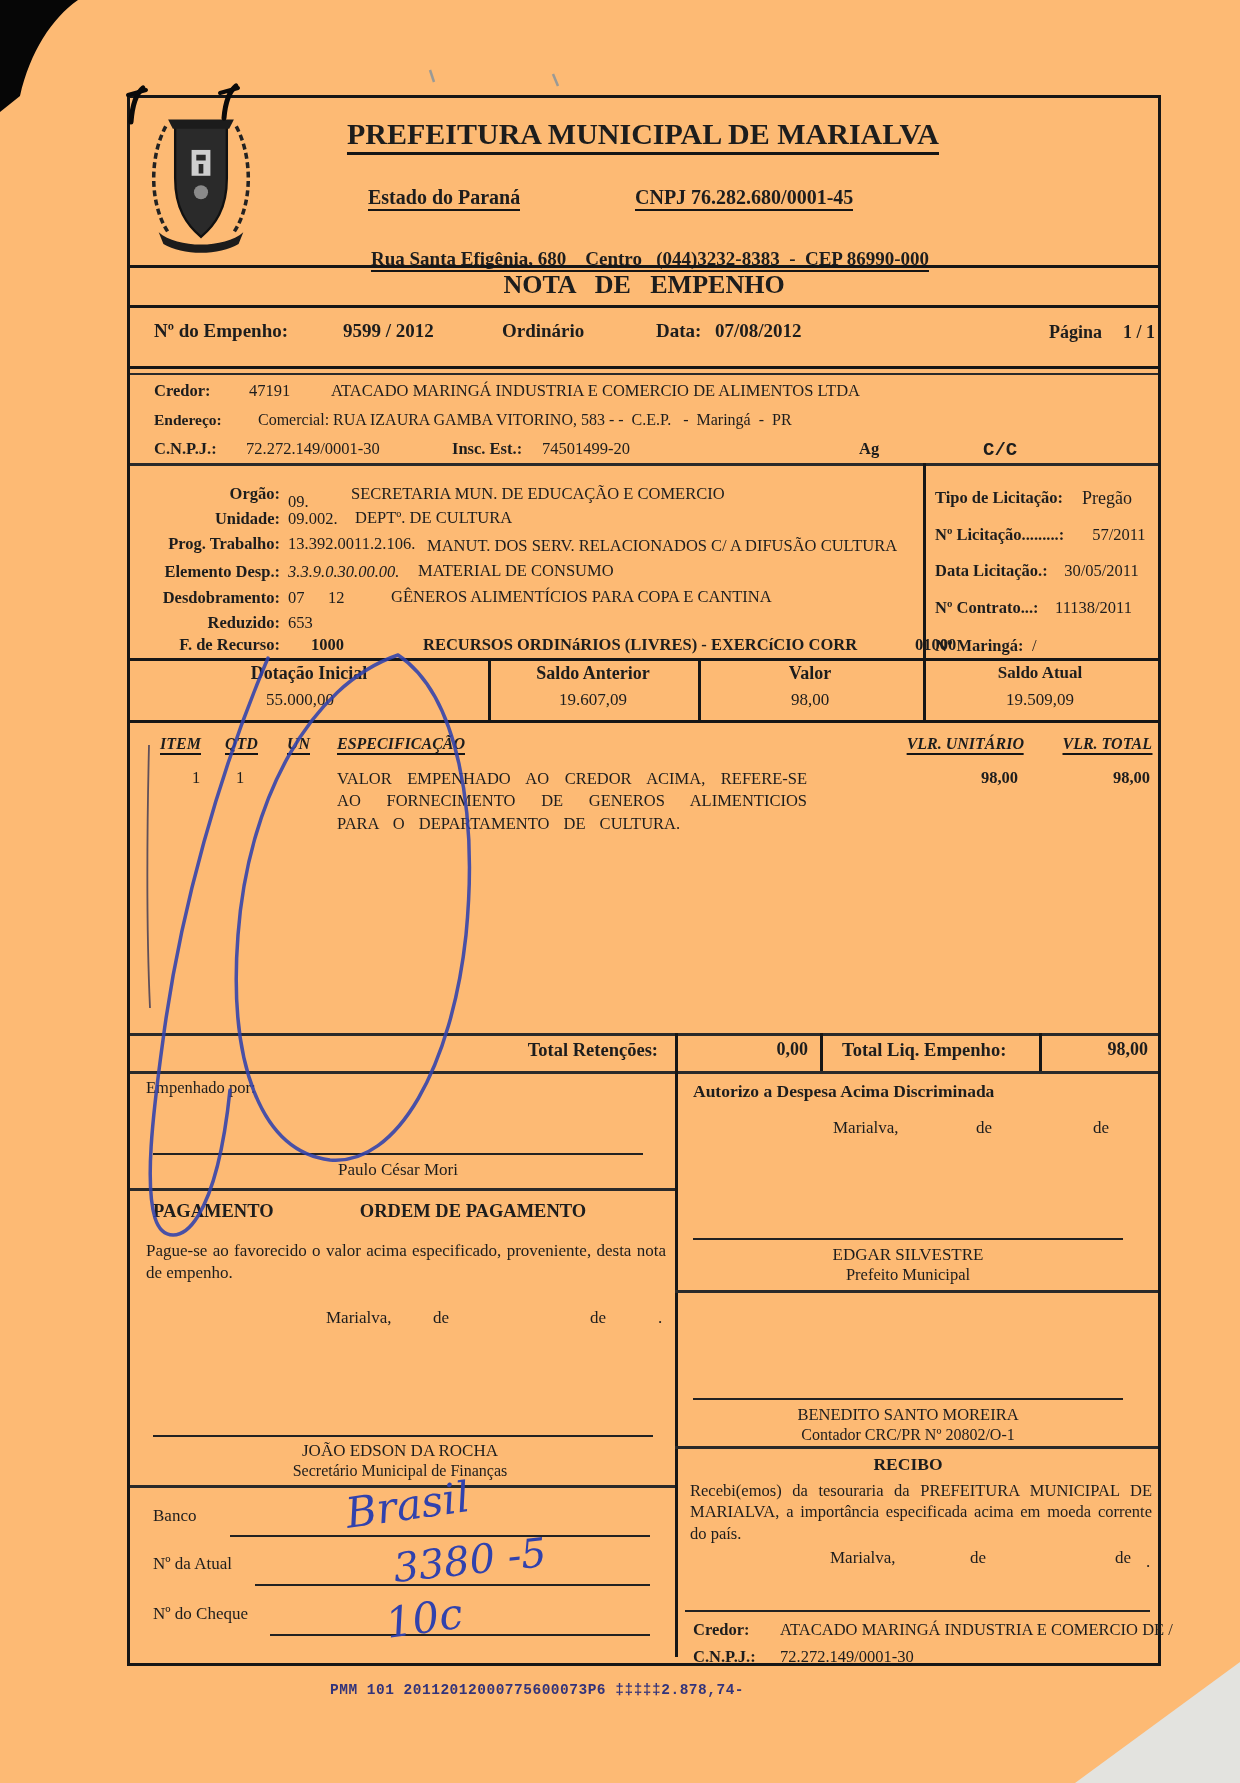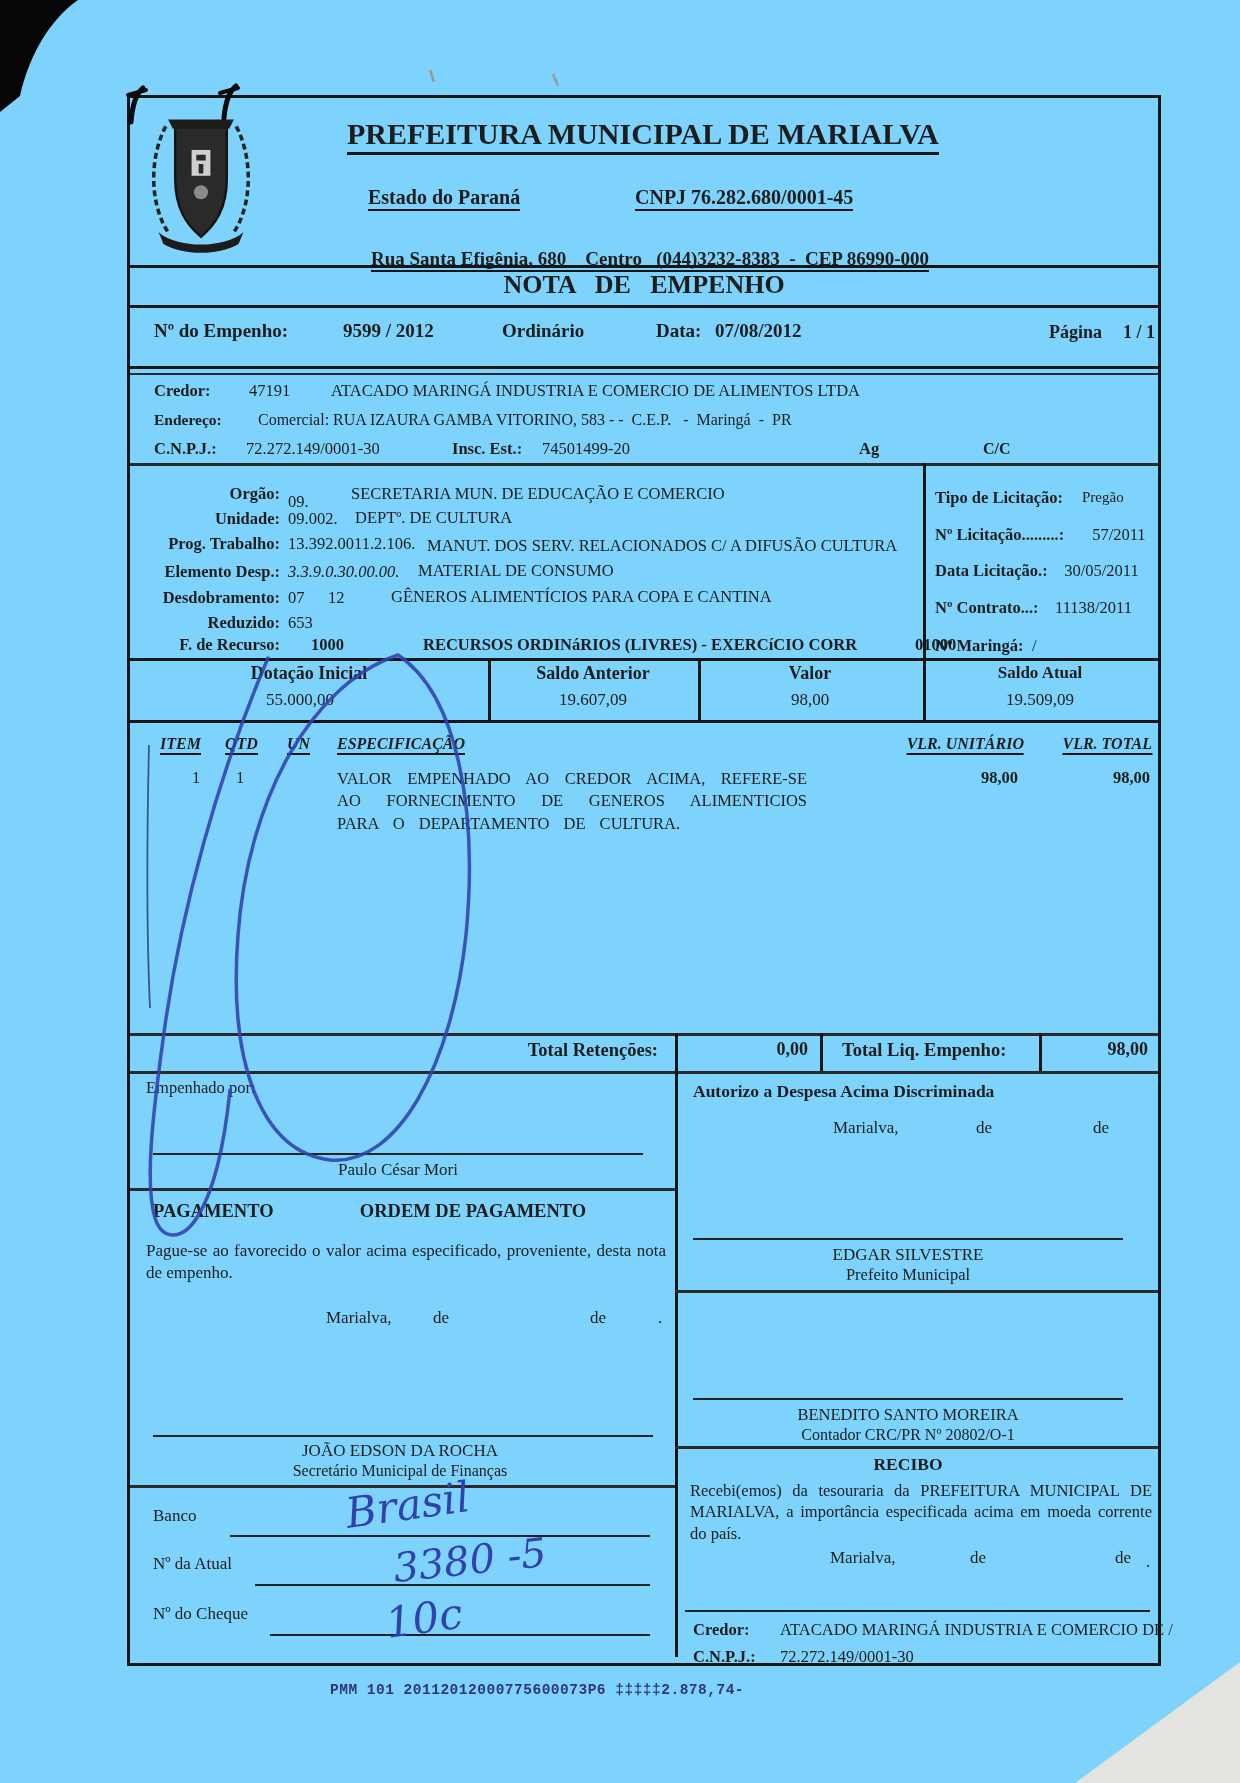--- a/index.html
+++ b/index.html
@@ -1,16 +1,16 @@
 <!DOCTYPE html>
 <html><head>
 <meta charset="utf-8">
 <style>
   html,body{margin:0;padding:0;background:#ffffff;}
-  .page{position:relative;width:1240px;height:1783px;background:#7dd3fc;overflow:hidden;
+  .page{position:relative;width:1240px;height:1783px;background:#fdba74;overflow:hidden;
         font-family:"Liberation Serif",serif;color:#1d1d1d;}
   .doc{position:absolute;left:127px;top:95px;width:1028px;height:1565px;
        border:3px solid #161616;background:transparent;}
   .t{position:absolute;white-space:pre;font-size:17px;line-height:1.2;color:#1d1d1d;}
   .b{font-weight:bold;}
   .i{font-style:italic;}
   .c{transform:translateX(-50%);}
   .r{transform:translateX(-100%);}
   .ul{border-bottom:2px solid #151515;padding-bottom:1px;}
   .ul3{border-bottom:3px solid #151515;padding-bottom:2px;}
@@ -70,21 +70,21 @@
     <span class="t" style="left:201px;top:283px;font-size:16.5px;">ATACADO MARINGÁ INDUSTRIA E COMERCIO DE ALIMENTOS LTDA</span>
 
     <span class="t b" style="left:24px;top:313px;font-size:15.5px;">Endereço:</span>
     <span class="t" style="left:128px;top:312px;font-size:16px;">Comercial: RUA IZAURA GAMBA VITORINO, 583 - -  C.E.P.   -  Maringá  -  PR</span>
 
     <span class="t b" style="left:24px;top:341px;font-size:16.5px;">C.N.P.J.:</span>
     <span class="t" style="left:116px;top:341px;font-size:16.5px;">72.272.149/0001-30</span>
     <span class="t b" style="left:322px;top:341px;font-size:16.5px;">Insc. Est.:</span>
     <span class="t" style="left:412px;top:341px;font-size:16.5px;">74501499-20</span>
     <span class="t b" style="left:729px;top:341px;font-size:16.5px;">Ag</span>
-    <span class="t b" style="left:853px;top:341px;font-size:16px;">C/C</span>
+    <span class="t b" style="left:853px;top:341px;font-size:19px;font-family:Liberation Mono, monospace;">C/C</span>
     <div class="hl2" style="left:0;top:365px;width:1028px;height:2.5px;"></div>
 
     <div class="vl" style="left:793px;top:365px;height:253px;"></div>
 
     <span class="t b r" style="left:150px;top:386px;font-size:16.5px;">Orgão:</span>
     <span class="t" style="left:158px;top:386px;font-size:16.5px;margin-top:8px;">09.</span>
     <span class="t" style="left:221px;top:386px;font-size:16.5px;">SECRETARIA MUN. DE EDUCAÇÃO E COMERCIO</span>
 
     <span class="t b r" style="left:150px;top:411px;font-size:16.5px;">Unidade:</span>
     <span class="t" style="left:158px;top:411px;font-size:16.5px;">09.002.</span>
@@ -105,21 +105,21 @@
 
     <span class="t b r" style="left:150px;top:515px;font-size:16.5px;">Reduzido:</span>
     <span class="t" style="left:158px;top:515px;font-size:16.5px;">653</span>
 
     <span class="t b r" style="left:150px;top:537px;font-size:16.5px;">F. de Recurso:</span>
     <span class="t b" style="left:181px;top:537px;font-size:16.5px;">1000</span>
     <span class="t b" style="left:293px;top:537px;font-size:16.5px;">RECURSOS ORDINáRIOS (LIVRES) - EXERCíCIO CORR</span>
     <span class="t b" style="left:785px;top:537px;font-size:16.5px;">01000</span>
 
     <span class="t b" style="left:805px;top:390px;font-size:16.5px;">Tipo de Licitação:</span>
-    <span class="t" style="left:952px;top:390px;font-size:15px;">Pregão</span>
+    <span class="t" style="left:952px;top:390px;font-size:18px;">Pregão</span>
     <span class="t b" style="left:805px;top:427px;font-size:16.5px;">Nº Licitação.........:</span>
     <span class="t" style="left:958px;top:427px;font-size:16.5px;"> 57/2011</span>
     <span class="t b" style="left:805px;top:463px;font-size:16.5px;">Data Licitação.:</span>
     <span class="t" style="left:930px;top:463px;font-size:16.5px;"> 30/05/2011</span>
     <span class="t b" style="left:805px;top:500px;font-size:16.5px;">Nº Contrato...:</span>
     <span class="t" style="left:925px;top:500px;font-size:16.5px;">11138/2011</span>
     <span class="t b" style="left:805px;top:538px;font-size:16.5px;">Nº Maringá:</span>
     <span class="t" style="left:902px;top:538px;font-size:16.5px;">/</span>
 
     <div class="hl" style="left:0;top:560px;width:1028px;"></div>

